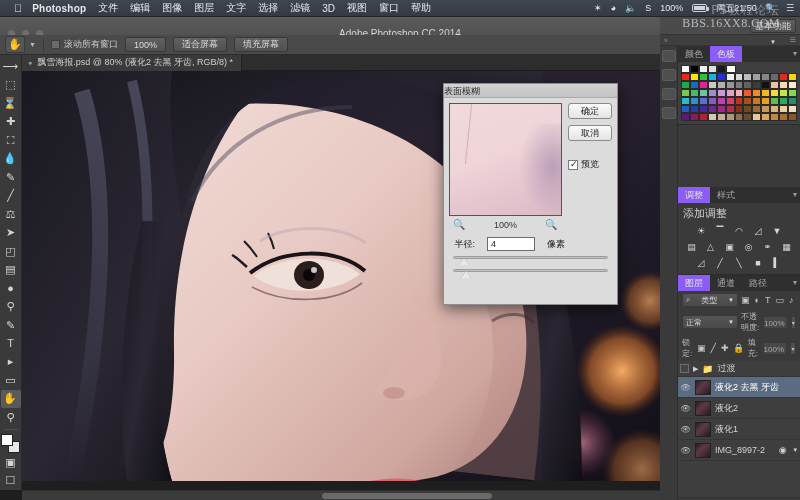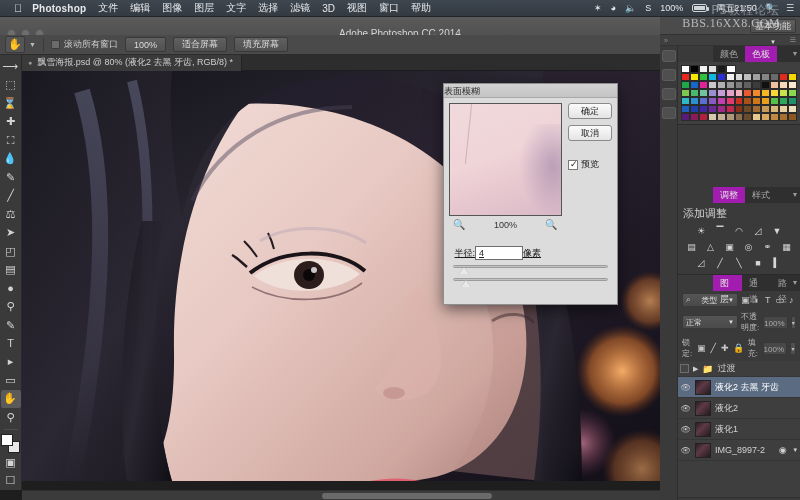--- a/index.html
+++ b/index.html
@@ -150,23 +150,23 @@
   .dockbar { height: 11px; background: #3f3f3f; border-bottom: 1px solid #333; display:flex; align-items:center; justify-content:space-between; padding: 0 4px; font-size: 7px; color:#8d8d8d;}
   .icondock {
     position: absolute; left: 0; top: 29px; width: 18px; bottom: 0;
     background: #3a3a3a; border-right: 1px solid #2e2e2e;
     display: flex; flex-direction: column; align-items: center; padding-top: 4px; gap: 7px;
   }
   .icondock .ico { width: 14px; height: 12px; background: #4f4f4f; border: 1px solid #5c5c5c; border-radius: 2px; }
   .panelcol { position: absolute; left: 18px; top: 29px; right: 0; bottom: 0; }
 
   .panel { background: #3a3a3a; border-bottom: 1px solid #2b2b2b; }
-  .ptabs { display: flex; height: 16px; background: #2f2f2f; position: relative; margin-left: 35px; }
+  .ptabs { display: flex; height: 16px; background: #2f2f2f; position: relative; }
   .ptab { padding: 0 7px; height: 16px; line-height: 16px; font-size: 9px; color: #a9a9a9; }
-  .ptab.on { background: #a21caf; color: #e2e2e2; }
+  .ptab.on { background: #8b5cf6; color: #e2e2e2; }
   .ptabs .pmenu { position: absolute; right: 3px; top: 3px; font-size: 8px; color: #9a9a9a; }
 
   
   .swatch-area { padding: 3px; background: #3f3f3f; }
   .swrow { display: flex; }
   .swrow .cell { width: 9.1px; height: 8px; border: .5px solid #2b2b2b; }
 
   
   .adj-title { font-size: 11px; color: #cfcfcf; padding: 3px 5px 1px; }
   .adj-grid { display: flex; flex-direction: column; gap: 3px; padding: 2px 6px 5px; }
@@ -206,21 +206,21 @@
   .mag { font-size: 10px; }
   .dlg-btn {
     position: absolute; width: 44px; height: 16px;
     background: linear-gradient(#fbfbfb,#e4e4e4); border: 1px solid #8a8a8a;
     border-radius: 3px; font-size: 9px; color: #1c1c1c;
     display: flex; align-items: center; justify-content: center;
   }
   .dlg-check { position: absolute; left: 124px; top: 60px; display: flex; align-items: center; gap: 3px; font-size: 9px; }
   .dlg-check .bx { width: 10px; height: 10px; background: #fff; border: 1px solid #7a7a7a; position: relative; }
   .dlg-check .bx::after { content: "\2713"; position: absolute; left: 1px; top: -2px; font-size: 9px; color: #1c1c1c; }
-  .fld-row { display: flex; align-items: center; gap: 0; margin-top: 16px; text-decoration: underline; }
+  .fld-row { display: flex; align-items: center; gap: 12px; margin-top: 7px; }
   .fld-label { width: 26px; text-align: right; font-size: 9px; }
   .fld-input { width: 48px; height: 14px; background: #fff; border: 1px solid #6d6d6d; font-size: 9px; padding-left: 3px; line-height: 13px; }
   .fld-input.sel { color: #1a1a6e; background: #cfd9ef; }
   .fld-unit { font-size: 9px; }
   .slider { position: relative; margin: 4px 2px 0 4px; width: 155px; height: 9px; }
   .slider .track { position: absolute; top: 1px; left: 0; right: 0; height: 3px; background: linear-gradient(#b4b4b4,#cfcfcf); border: 1px solid #9c9c9c; border-radius: 2px; }
   .slider .knob { position: absolute; top: 3px; width: 0; height: 0; border-left: 5px solid transparent; border-right: 5px solid transparent; border-bottom: 7px solid #e8e8e8; filter: drop-shadow(0 0 0 #777); }
   .slider .knob::after { content:""; position:absolute; left:-5px; top:0; width:0; height:0; border-left:5px solid transparent; border-right:5px solid transparent; border-bottom:7px solid transparent; }
 </style>
 </head>

